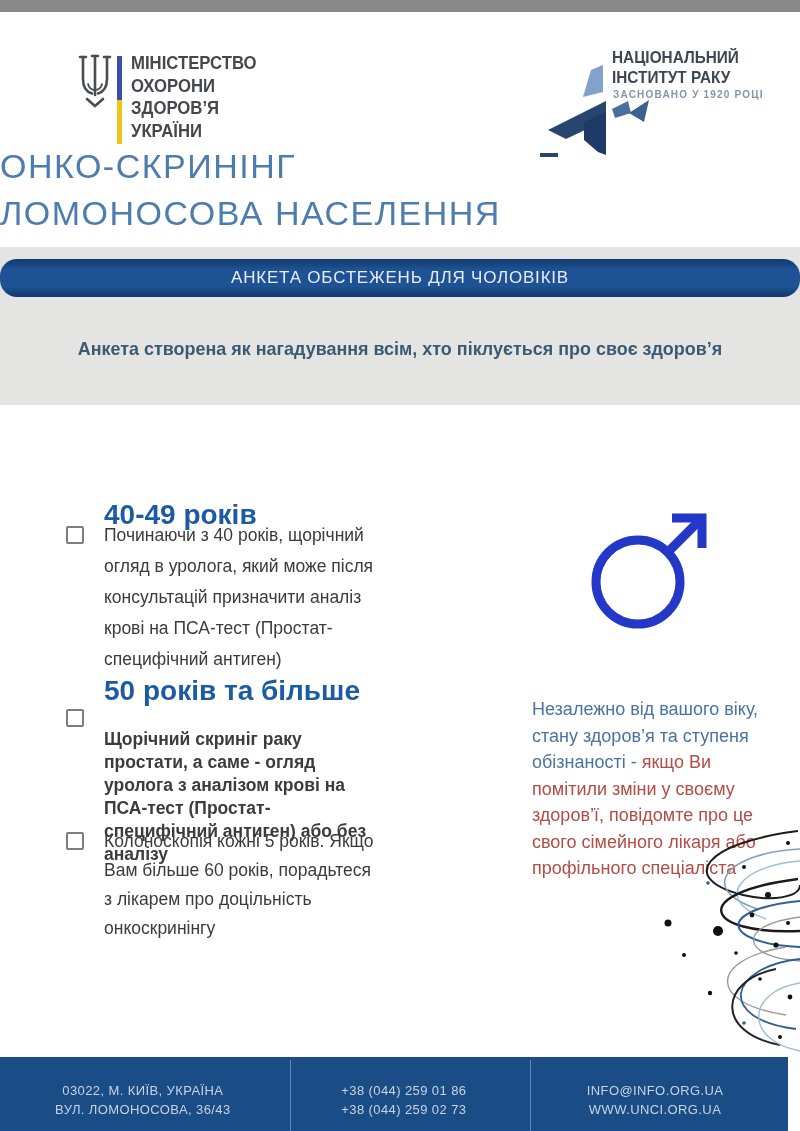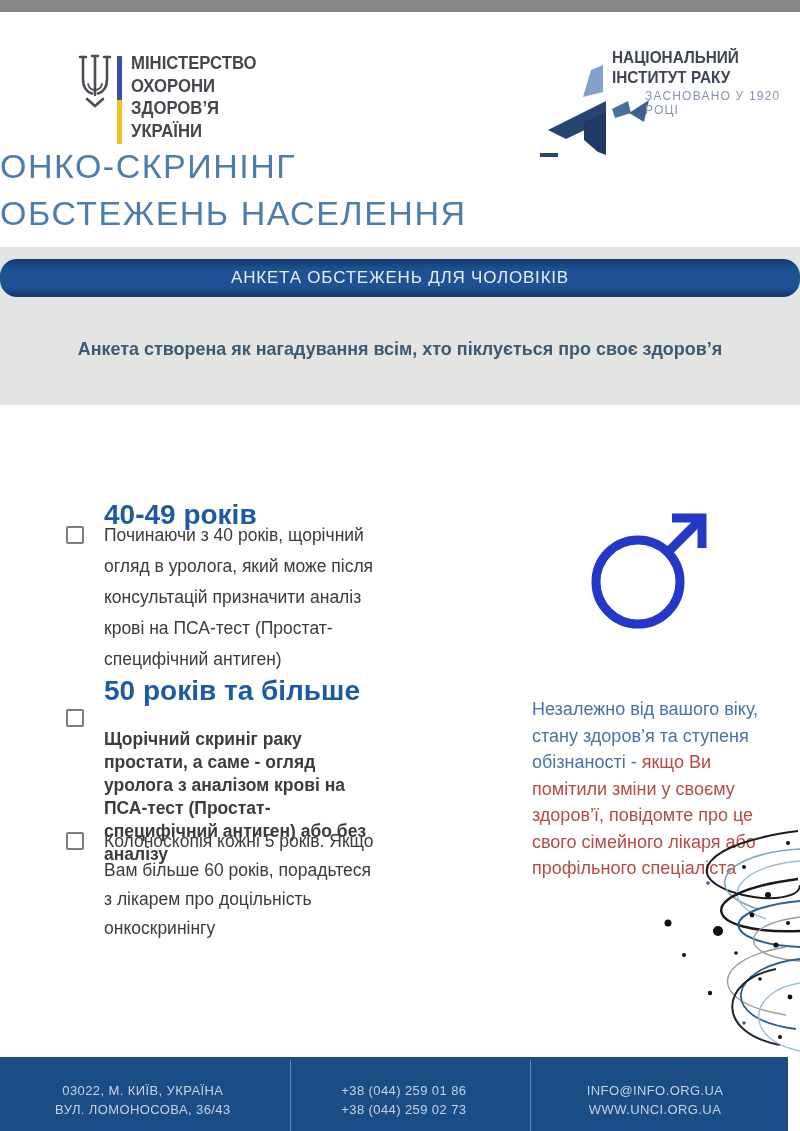--- a/index.html
+++ b/index.html
@@ -28,22 +28,22 @@
 
   
   .ministry-text{left:131px;top:40px;font-weight:bold;font-size:19px;
     line-height:22.5px;color:var(--logo_gray);transform:scaleX(0.88);
     transform-origin:0 0;letter-spacing:0px;}
   .flag-bar{left:117px;top:44px;width:5px;height:88px;}
   .flag-bar .b{width:5px;height:44px;background:var(--flag_blue);}
   .flag-bar .y{width:5px;height:44px;background:var(--flag_yellow);}
   .institute-text{left:612px;top:36px;font-weight:bold;font-size:16.5px;
     line-height:19.5px;color:#3e4554;transform:scaleX(0.93);transform-origin:0 0;}
-  .institute-tagline{left:645px;top:77px;font-size:12px;color:#8494ad;
-    letter-spacing:1.2px;font-weight:normal;}
+  .institute-tagline{left:613px;top:77px;font-size:10px;color:#8494ad;
+    letter-spacing:1.2px;font-weight:bold;}
 
   
   .main-title{left:0;top:131px;width:800px;text-align:left;
     font-size:34px;line-height:47px;color:var(--title_blue);
     letter-spacing:1.5px;font-weight:normal;}
 
   
   .gray-band{left:0;top:235px;width:800px;height:158px;background:var(--gray_band);}
   .banner{left:0;top:247px;width:800px;height:38px;
     background:linear-gradient(#12396b,#1e5294 28%,#1e5294 72%,#12396b);
@@ -118,21 +118,21 @@
     <rect x="0" y="93" width="18" height="4" fill="#27456f"></rect>
   </svg>
   <div class="abs institute-text">
     <div>НАЦІОНАЛЬНИЙ</div>
     <div>ІНСТИТУТ РАКУ</div>
   </div>
   <div class="abs institute-tagline">ЗАСНОВАНО У 1920 РОЦІ</div>
 
   <div class="abs main-title">
     <div>ОНКО-СКРИНІНГ</div>
-    <div>ОБСТЕЖЕНЬ НАСЕЛЕННЯ</div>
+    <div>ЛОМОНОСОВА НАСЕЛЕННЯ</div>
   </div>
 
   <div class="abs gray-band"></div>
   <div class="abs banner">
     <span class="banner-text">АНКЕТА ОБСТЕЖЕНЬ ДЛЯ ЧОЛОВІКІВ</span>
   </div>
   <div class="abs intro-text">Анкета створена як нагадування всім, хто піклується про своє здоров’я</div>
 
   <div class="abs section-heading h1-4049">40-49 років</div>
   <div class="abs checkbox cb1"></div>

